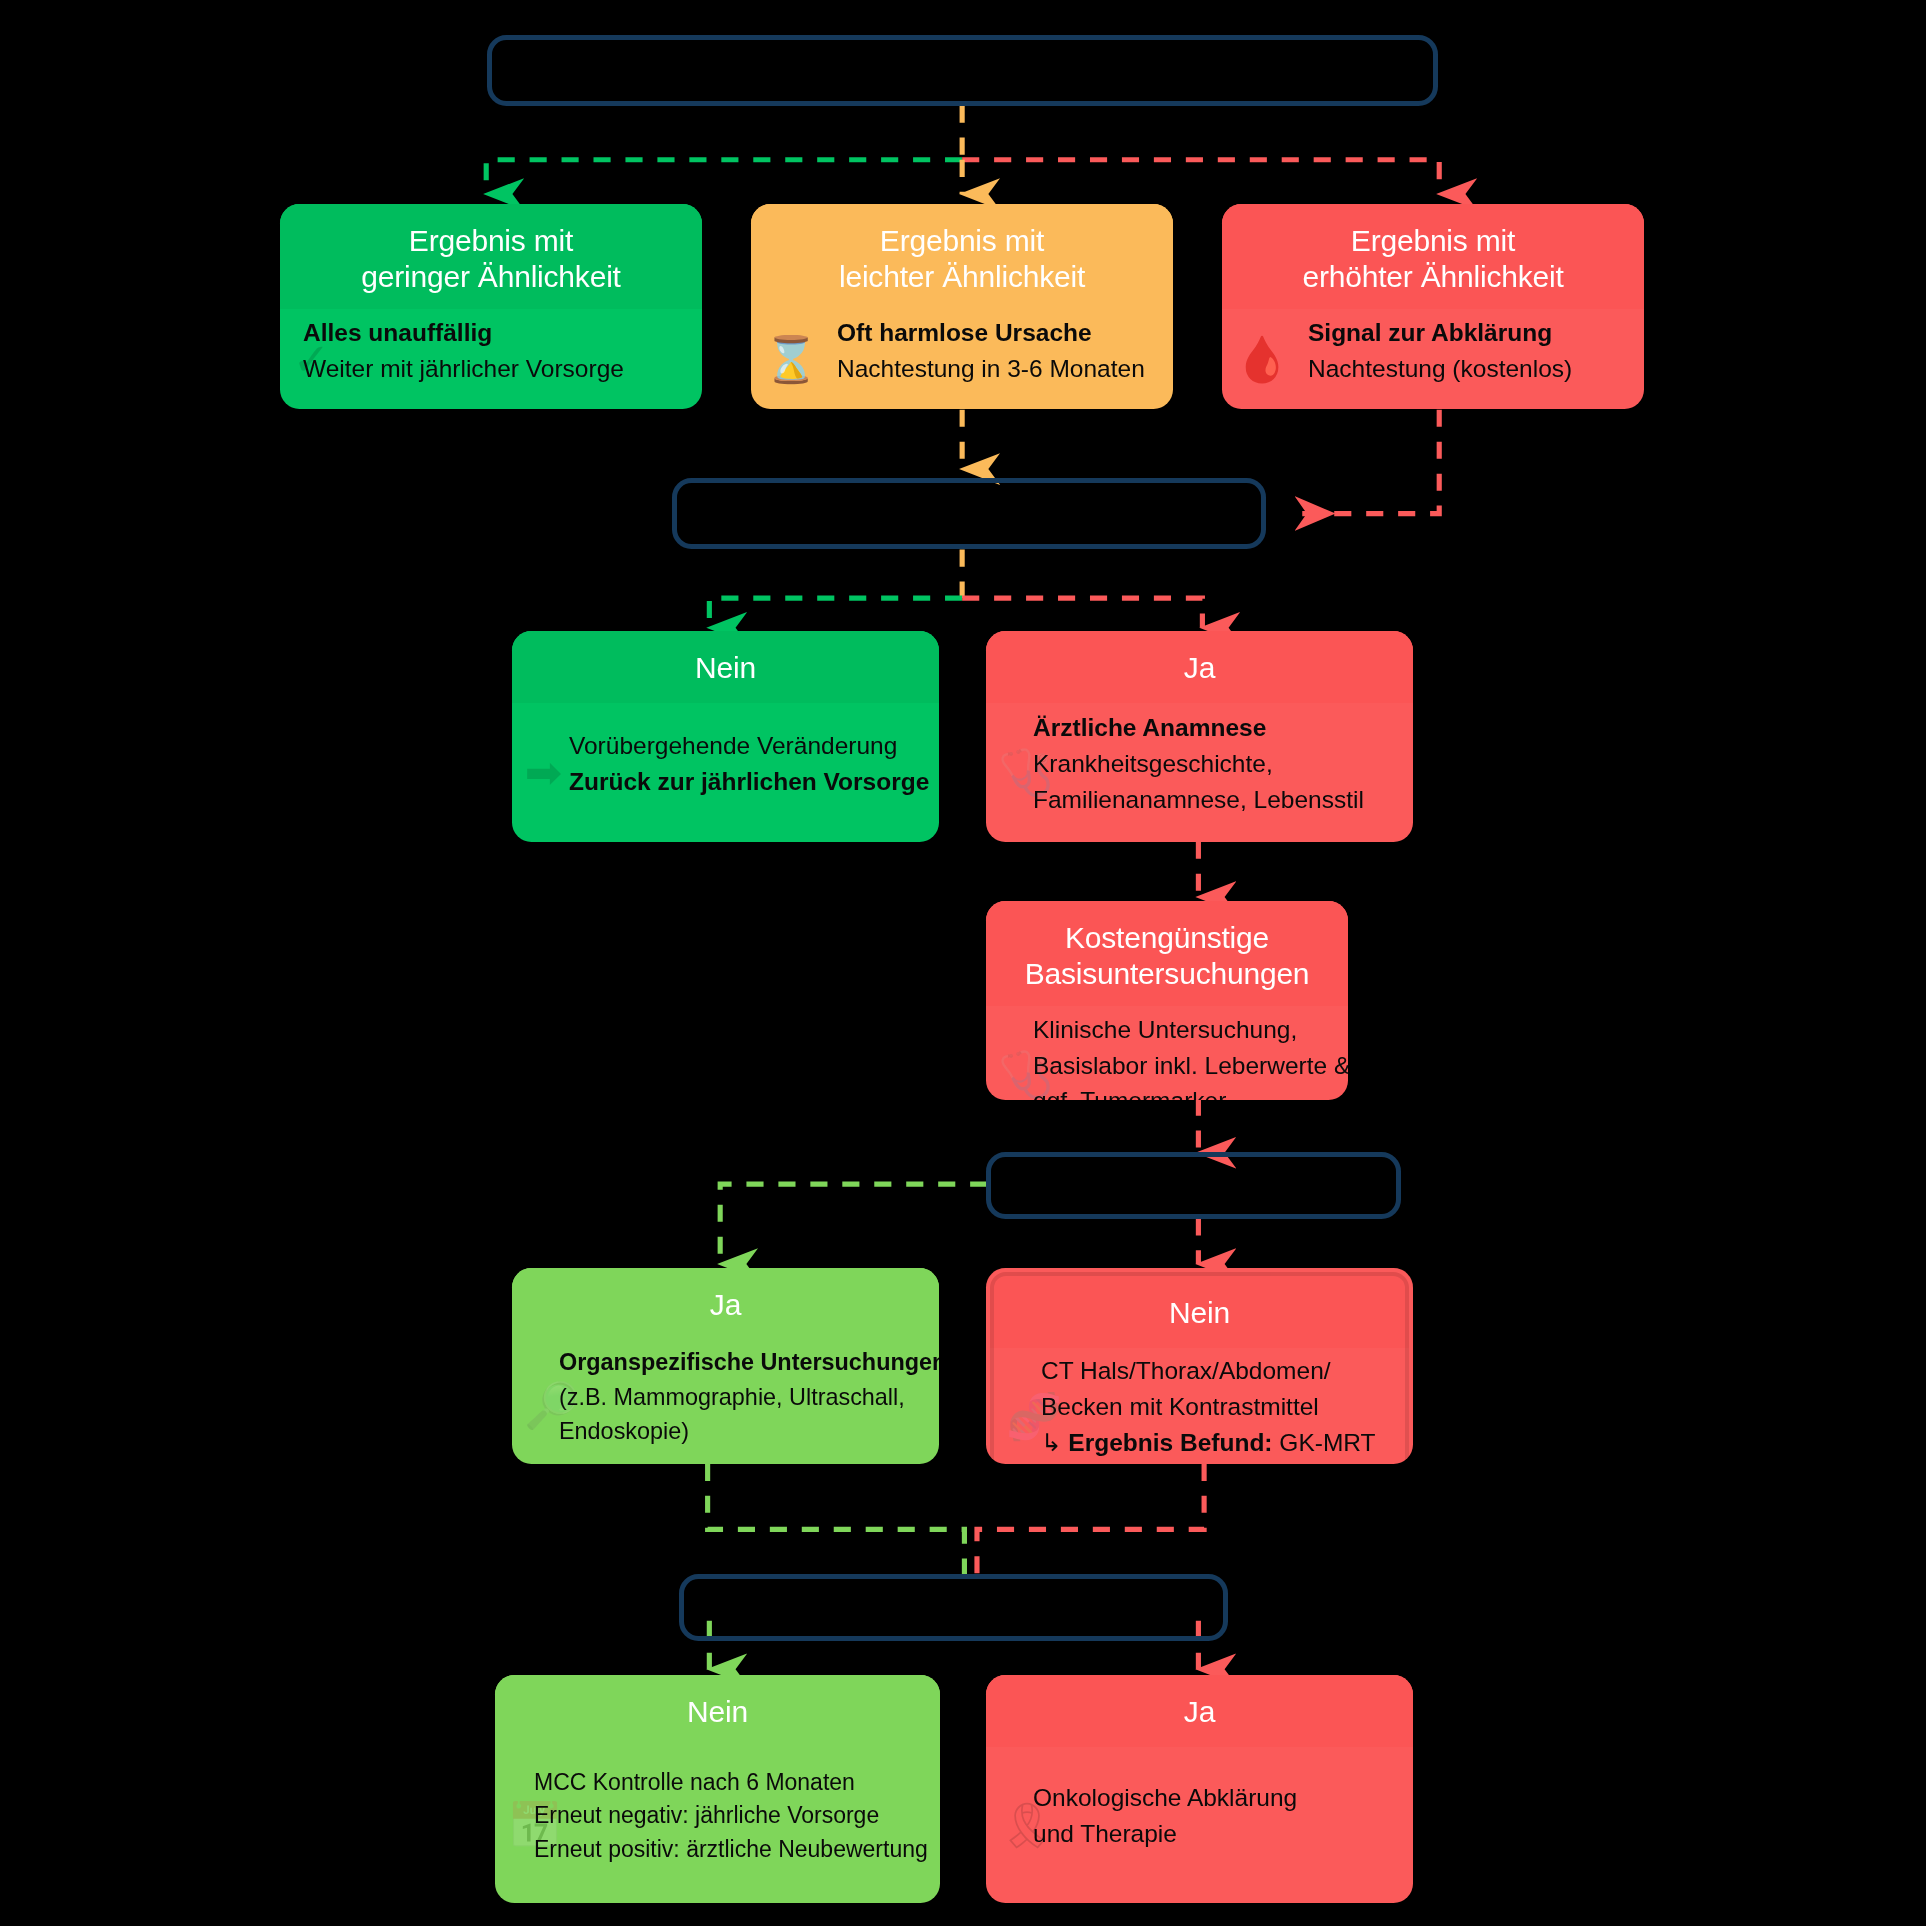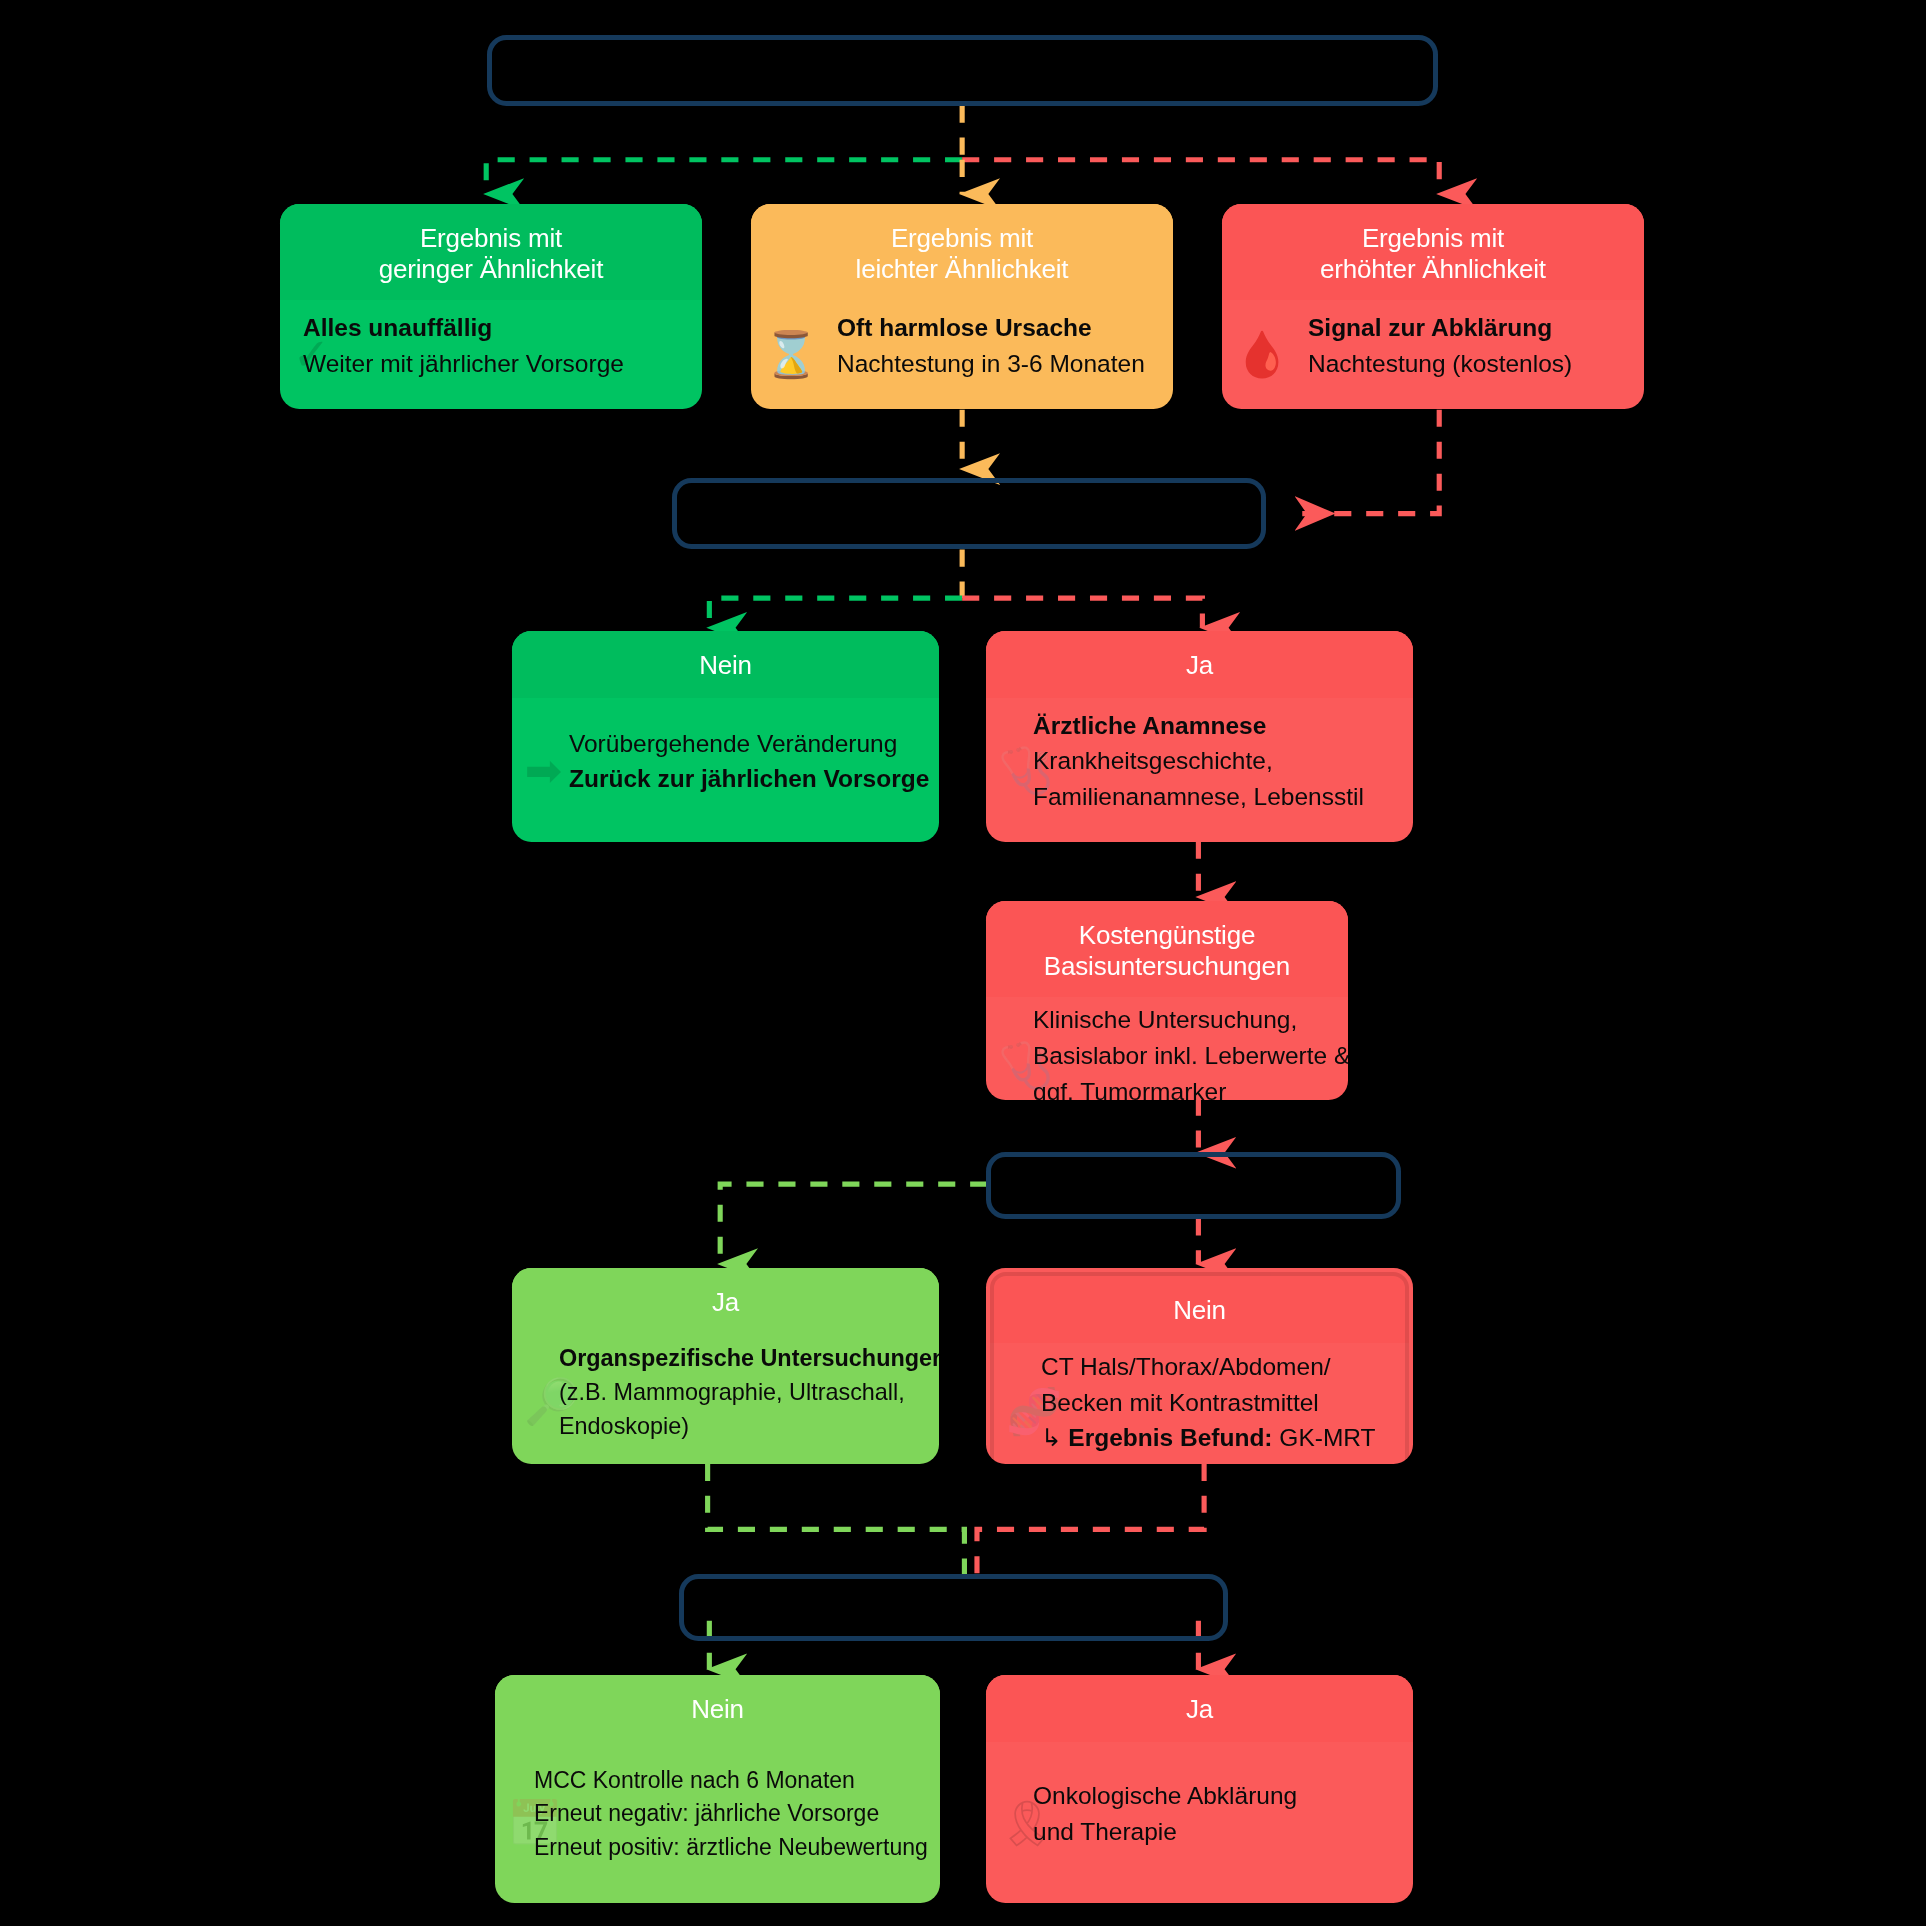--- a/index.html
+++ b/index.html
@@ -47,21 +47,21 @@
     position: absolute;
     border-radius: 19.4px;
     overflow: hidden;
     display: flex;
     flex-direction: column;
   }
   .card .head {
     padding: 19.4px 23px 15px 23px;
     text-align: center;
     color: #FFFFFF;
-    font-size: 26px;
+    font-size: 30px;
     line-height: 1.18;
     font-weight: 400;
     letter-spacing: -0.2px;
   }
   .card .head.single { padding-bottom: 17px; }
   .card .body {
     position: relative;
     flex: 1;
     padding: 5.7px 23px 23px 23px;
     display: flex;

